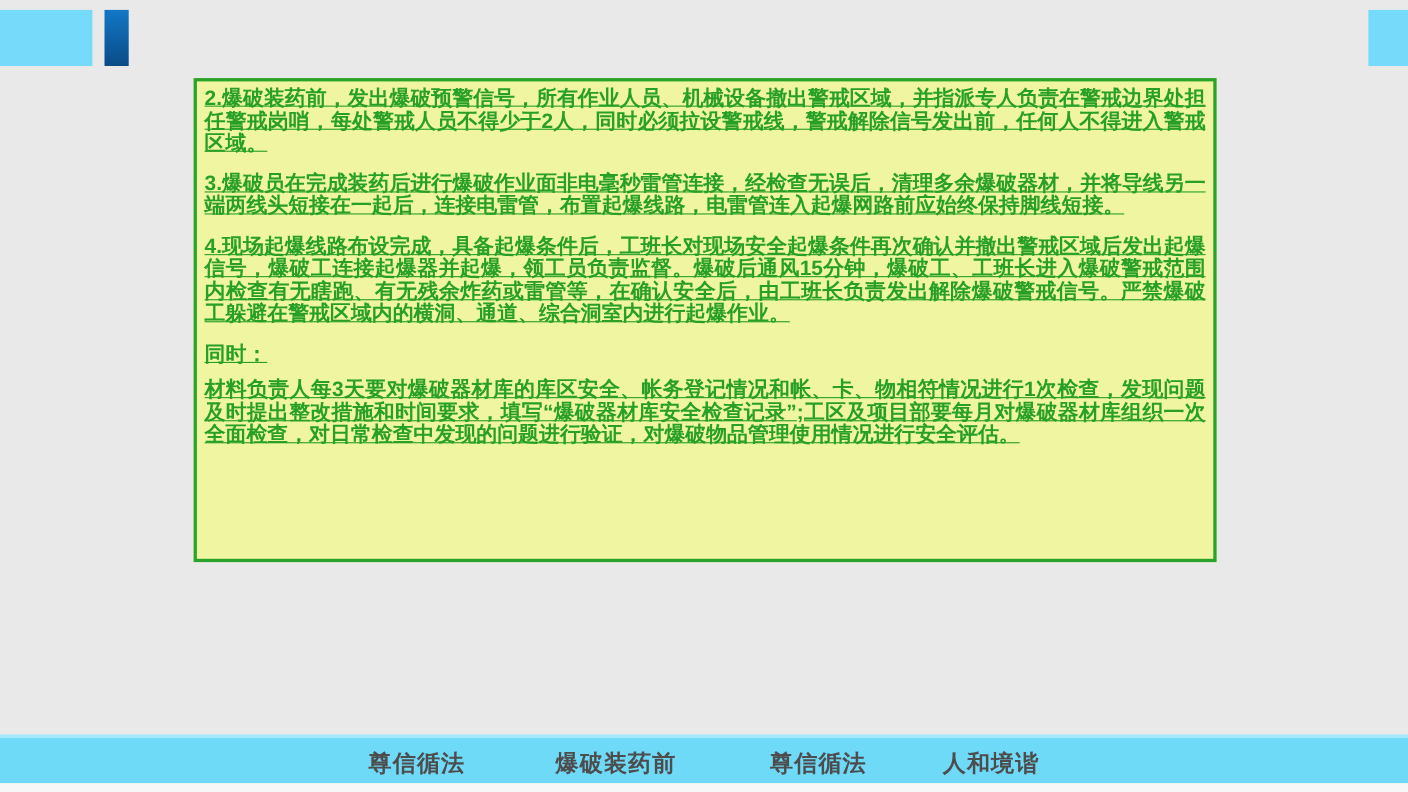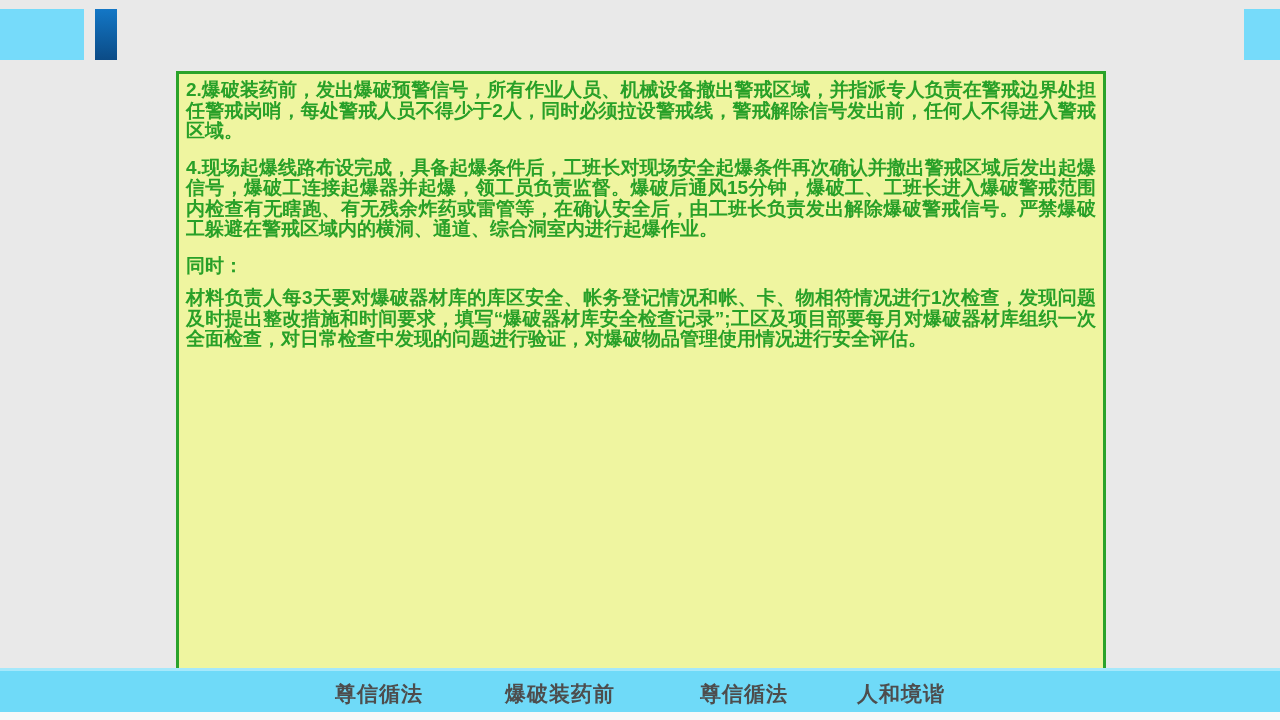--- a/index.html
+++ b/index.html
@@ -12,31 +12,32 @@
   .slide{position:relative;width:1280px;height:720px;overflow:hidden;}
 
   
   .deco-left-light{position:absolute;left:0;top:9px;width:84px;height:51px;background:var(--accent-lightblue,#76DBFA);}
   .deco-left-dark{position:absolute;left:95px;top:9px;width:22px;height:51px;
     background:linear-gradient(to bottom,#1377C6,#0B4B86);}
   .deco-right-light{position:absolute;right:0;top:9px;width:36px;height:51px;background:var(--accent-lightblue,#76DBFA);}
 
   
   .content-box{
-    position:absolute;left:176px;top:71px;width:930px;height:650px;
+    position:absolute;left:176px;top:71px;width:930px;height:440px;
     box-sizing:border-box;
     background:var(--box-bg,#EFF5A0);
     border:3px solid var(--box-border,#2AA32A);
     padding:6px 7px 4px 7px;
     color:var(--box-text,#28A028);
     font-weight:bold;
     font-size:19px;
     line-height:1.08;
     text-align:justify;
     overflow:hidden;
+    text-decoration:underline;
   }
   .content-box p{margin:0 0 16px 0;}
   .content-box p.heading{margin:0 0 12px 0;}
   .content-box p:last-child{margin-bottom:0;}
 
   
   .footer-bar{
     position:absolute;left:0;top:668px;width:1280px;height:44px;
     box-sizing:border-box;
     background:var(--footer-bg,#6FDAF8);
@@ -57,20 +58,21 @@
 <body style="background: rgb(233, 233, 233);">
 
 <div class="slide">
 
   <div class="deco-left-light"></div>
   <div class="deco-left-dark"></div>
   <div class="deco-right-light"></div>
 
   <div class="content-box">
     <p>2.爆破装药前，发出爆破预警信号，所有作业人员、机械设备撤出警戒区域，并指派专人负责在警戒边界处担任警戒岗哨，每处警戒人员不得少于2人，同时必须拉设警戒线，警戒解除信号发出前，任何人不得进入警戒区域。</p>
+    <p>3.爆破员在完成装药后进行爆破作业面非电毫秒雷管连接，经检查无误后，清理多余爆破器材，并将导线另一端两线头短接在一起后，连接电雷管，布置起爆线路，电雷管连入起爆网路前应始终保持脚线短接。</p>
     <p>4.现场起爆线路布设完成，具备起爆条件后，工班长对现场安全起爆条件再次确认并撤出警戒区域后发出起爆信号，爆破工连接起爆器并起爆，领工员负责监督。爆破后通风15分钟，爆破工、工班长进入爆破警戒范围内检查有无瞎跑、有无残余炸药或雷管等，在确认安全后，由工班长负责发出解除爆破警戒信号。严禁爆破工躲避在警戒区域内的横洞、通道、综合洞室内进行起爆作业。</p>
     <p class="heading">同时：</p>
     <p>材料负责人每3天要对爆破器材库的库区安全、帐务登记情况和帐、卡、物相符情况进行1次检查，发现问题及时提出整改措施和时间要求，填写“爆破器材库安全检查记录”;工区及项目部要每月对爆破器材库组织一次全面检查，对日常检查中发现的问题进行验证，对爆破物品管理使用情况进行安全评估。</p>
   </div>
 
   <div class="footer-bar">
     <span class="motto m1">尊信循法</span>
     <span class="motto m2">爆破装药前</span>
     <span class="motto m3">尊信循法</span>
     <span class="motto m4">人和境谐</span>

